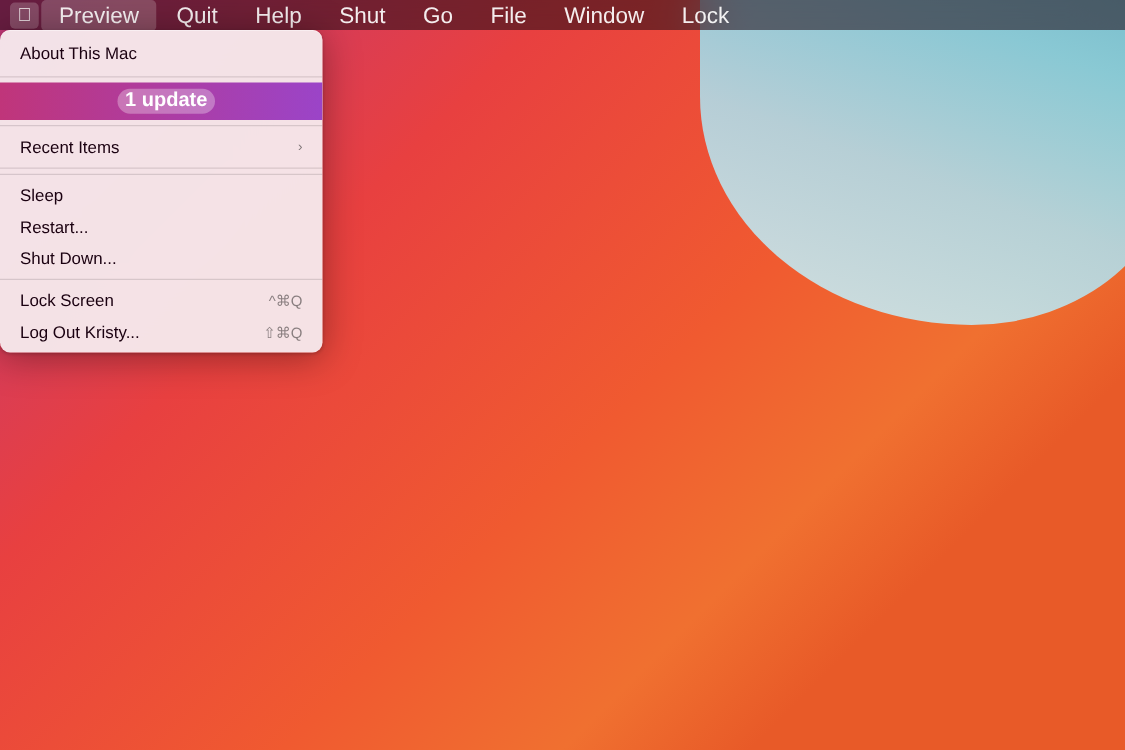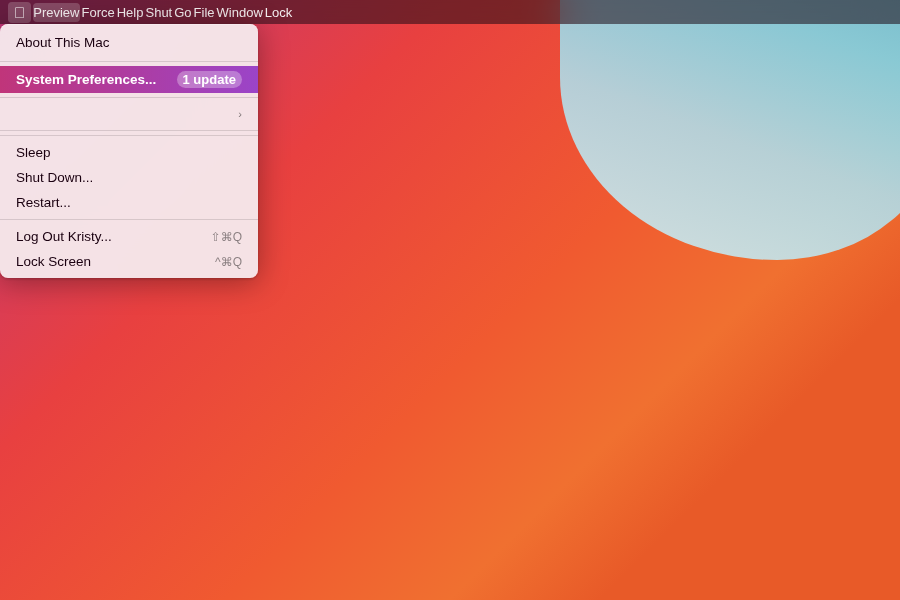--- a/index.html
+++ b/index.html
@@ -58,23 +58,23 @@
     }
 
     .menubar-items {
       display: flex;
       align-items: center;
       gap: 2px;
     }
 
     .menubar-item {
       color: rgba(255,255,255,0.92);
-      font-size: 13px;
+      font-size: 18px;
       font-weight: 400;
-      padding: 2px 0;
+      padding: 2px 14px;
       border-radius: 4px;
       cursor: default;
       white-space: nowrap;
     }
 
     .menubar-item.apple {
       font-size: 15px;
       padding: 2px 6px;
       font-weight: 500;
     }
@@ -142,21 +142,21 @@
 
     .menu-item .chevron {
       margin-left: auto;
       font-size: 11px;
       color: rgba(0,0,0,0.5);
     }
 
     .badge {
       background: linear-gradient(135deg, #9b44c8, #c0357a);
       color: white;
-      font-size: 13px;
+      font-size: 16px;
       font-weight: 600;
       padding: 1px 6px;
       border-radius: 10px;
       margin-left: 8px;
     }
 
     .separator {
       height: 1px;
       background: rgba(0,0,0,0.12);
       margin: 4px 0;
@@ -173,71 +173,71 @@
   </style>
 </head>
 <body>
 
 <div class="desktop"></div>
 
 <div class="menubar">
   <div class="menubar-items">
     <div class="menubar-item apple active"></div>
     <div class="menubar-item active">Preview</div>
-    <div class="menubar-item">Force</div>
+    <div class="menubar-item">Quit</div>
     <div class="menubar-item">Help</div>
     <div class="menubar-item">Shut</div>
     <div class="menubar-item">Go</div>
     <div class="menubar-item">File</div>
     <div class="menubar-item">Window</div>
     <div class="menubar-item">Lock</div>
   </div>
 </div>
 
 <div class="dropdown">
 
   <div class="menu-top-section">
     <div class="menu-item">
       <span class="label">About This Mac</span>
     </div>
   </div>
 
   <div class="separator"></div>
 
   <div class="menu-item highlighted">
-    <span class="label">System Preferences...</span>
     <span class="badge">1 update</span>
   </div>
 
 
   <div class="separator"></div>
 
   <div class="menu-item">
+    <span class="label">Recent Items</span>
     <span class="chevron">›</span>
   </div>
 
   <div class="separator"></div>
 
 
   <div class="separator"></div>
 
   <div class="menu-item">
     <span class="label">Sleep</span>
   </div>
   <div class="menu-item">
+    <span class="label">Restart...</span>
+  </div>
+  <div class="menu-item">
     <span class="label">Shut Down...</span>
   </div>
-  <div class="menu-item">
-    <span class="label">Restart...</span>
-  </div>
-
-  <div class="separator"></div>
-
+
+  <div class="separator"></div>
+
+  <div class="menu-item">
+    <span class="label">Lock Screen</span>
+    <span class="shortcut">^⌘Q</span>
+  </div>
   <div class="menu-item">
     <span class="label">Log Out Kristy...</span>
     <span class="shortcut">⇧⌘Q</span>
   </div>
-  <div class="menu-item">
-    <span class="label">Lock Screen</span>
-    <span class="shortcut">^⌘Q</span>
-  </div>
 
 </div>
 
 </body></html>

